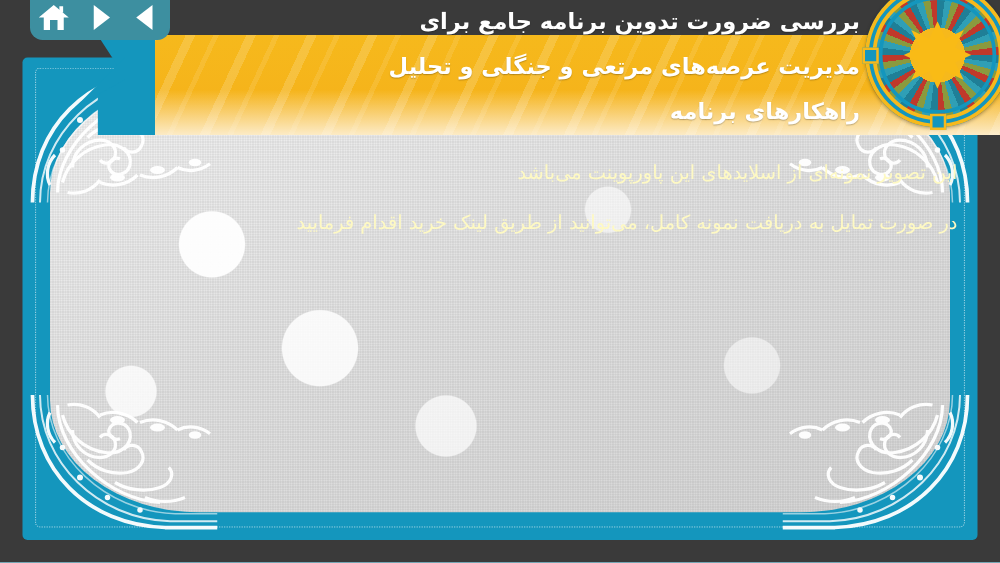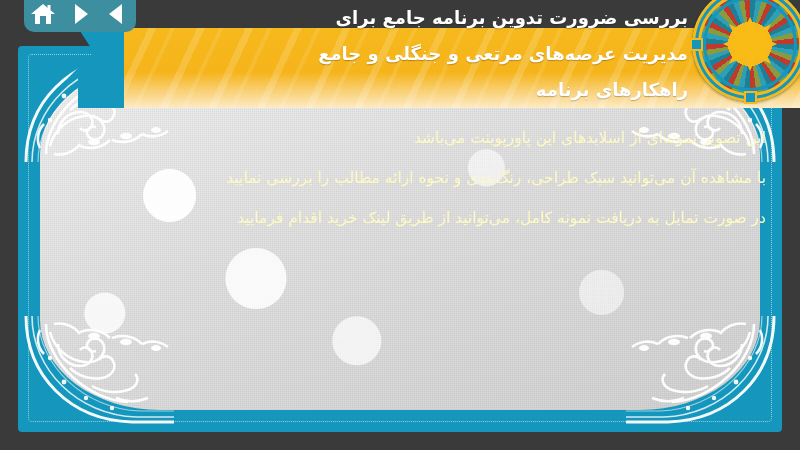--- a/index.html
+++ b/index.html
@@ -240,21 +240,21 @@
         <svg width="26" height="24" viewBox="0 0 26 24" aria-hidden="true">
           <polygon points="13,2 25,12 21,12 21,22 5,22 5,12 1,12" fill="#ffffff"></polygon>
           <rect x="17.5" y="3" width="3" height="5" fill="#ffffff"></rect>
           <rect x="10" y="14" width="6" height="8" fill="#3d8fa0"></rect>
         </svg>
       </div>
     </div>
 
     <div class="title-stack">
       <div class="title-line l1">بررسی ضرورت تدوین برنامه جامع برای</div>
-      <div class="title-line l2">مدیریت عرصه‌های مرتعی و جنگلی و جامع</div>
+      <div class="title-line l2">مدیریت عرصه‌های مرتعی و جنگلی و تحلیل</div>
       <div class="title-line l3">راهکارهای برنامه</div>
     </div>
 
     <div class="medallion">
       <div class="ringA"></div>
       <div class="ringB"></div>
       <div class="star"></div>
 
       <div class="med-node n-bot"></div>
       <div class="med-node n-left"></div>
@@ -373,17 +373,16 @@
         <circle cx="26" cy="70" r="2.2"></circle>
         <ellipse cx="70" cy="92" rx="6" ry="3.2"></ellipse>
         <ellipse cx="102" cy="86" rx="6" ry="3.2"></ellipse>
         <ellipse cx="132" cy="80" rx="5" ry="3"></ellipse>
       </g>
     </svg>
   </div>
 
   <div class="body-text">
     <div class="body-line">این تصویر نمونه‌ای از اسلایدهای این پاورپوینت می‌باشد</div>
-    <div class="body-line">با مشاهده آن می‌توانید سبک طراحی، رنگ‌بندی و نحوه ارائه مطالب را بررسی نمایید</div>
     <div class="body-line">در صورت تمایل به دریافت نمونه کامل، می‌توانید از طریق لینک خرید اقدام فرمایید</div>
   </div>
 
 </div>
 
 </body></html>

